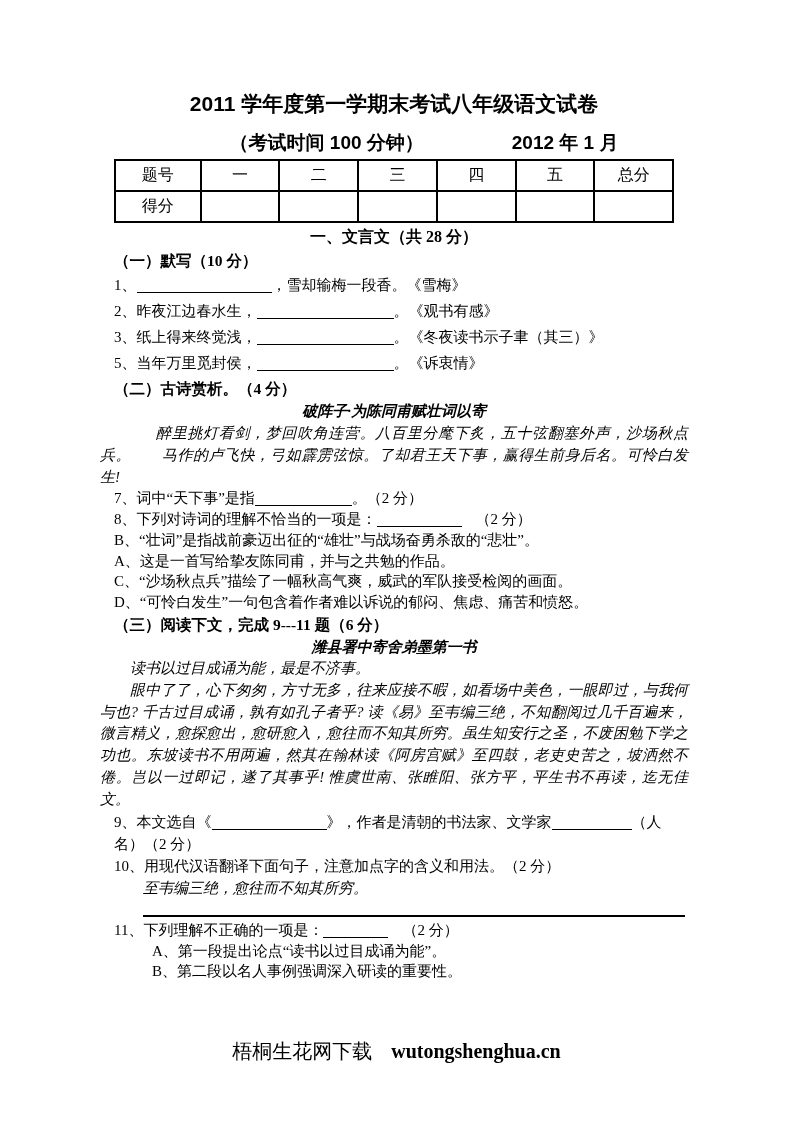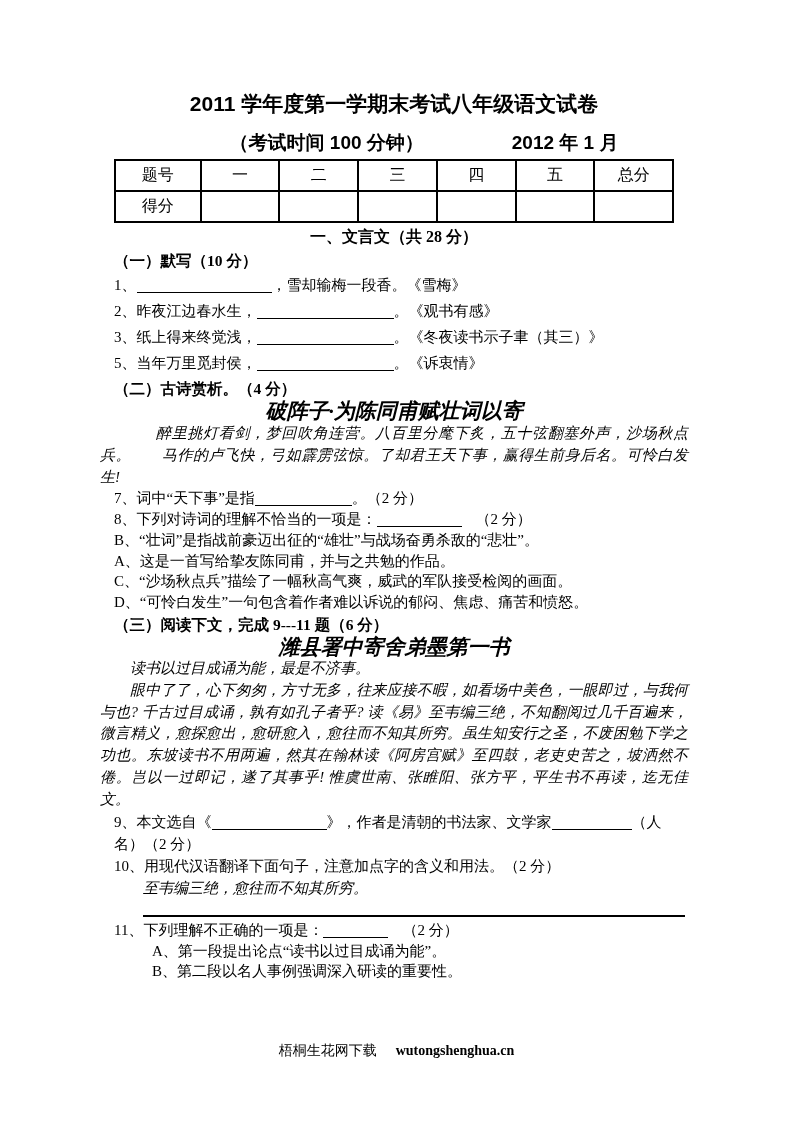--- a/index.html
+++ b/index.html
@@ -29,21 +29,21 @@
   
   .sec-head { font-weight:bold; font-size:16px; line-height:22px; text-align:center; margin-top:3px; }
   .sub-head { font-weight:bold; font-size:15.5px; line-height:22px; margin-top:2px; }
 
   
   .mx-item { font-size:15px; line-height:26px; }
   .blank { display:inline-block; border-bottom:1px solid #000; height:15px; vertical-align:-3px; }
 
   
   .kai { font-style:italic; }
-  .poem-title { font-weight:bold; font-size:21px; line-height:22px; text-align:center; }
+  .poem-title { font-weight:bold; font-size:15px; line-height:22px; text-align:center; }
   .poem { font-size:15px; line-height:22px; text-align:justify; text-indent:56px;
           margin:0 -14px; }
   .para { font-size:15px; line-height:21.8px; text-align:justify; text-indent:2em;
           margin:0 -14px; }
 
   
   .q-line { font-size:15px; line-height:21px; }
   .q-line.tall { line-height:22px; }
   .opt { font-size:15px; line-height:20.5px; }
   .opt.indent { margin-left:38px; }
@@ -52,21 +52,21 @@
   .sentence { font-size:15px; line-height:22px; margin-left:29px; }
   .em-dot { position:relative; }
   .em-dot::after { content:"\2022"; position:absolute; left:50%; bottom:-0.5em;
                    transform:translateX(-50%); font-size:7px; font-style:normal; }
 
   .answer-rule { border-top:2px solid #000; margin:16px -11px 3px 29px; height:0; }
 
   
   .footer { position:absolute; top:1041px; left:0; width:793px;
             display:flex; justify-content:center; gap:19px;
-            font-size:14px; line-height:20px; }
+            font-size:20px; line-height:20px; }
   .site-url { font-weight:bold; }
 </style>
 </head>
 <body>
 
 <div class="page">
 
   <div class="title">2011 学年度第一学期末考试八年级语文试卷</div>
 
   <div class="subtitle">

